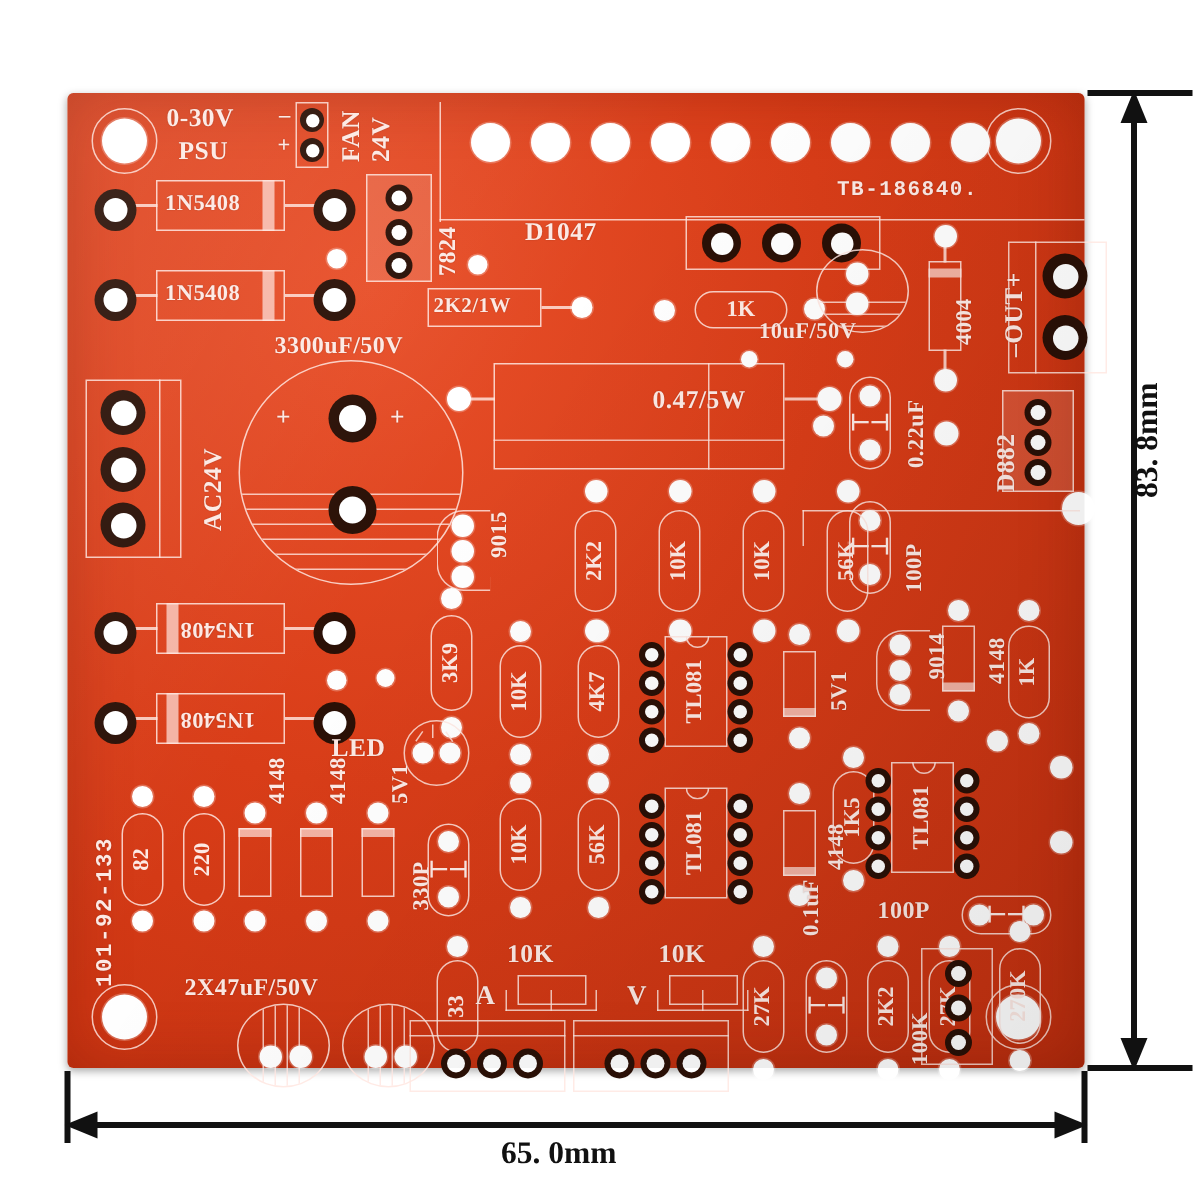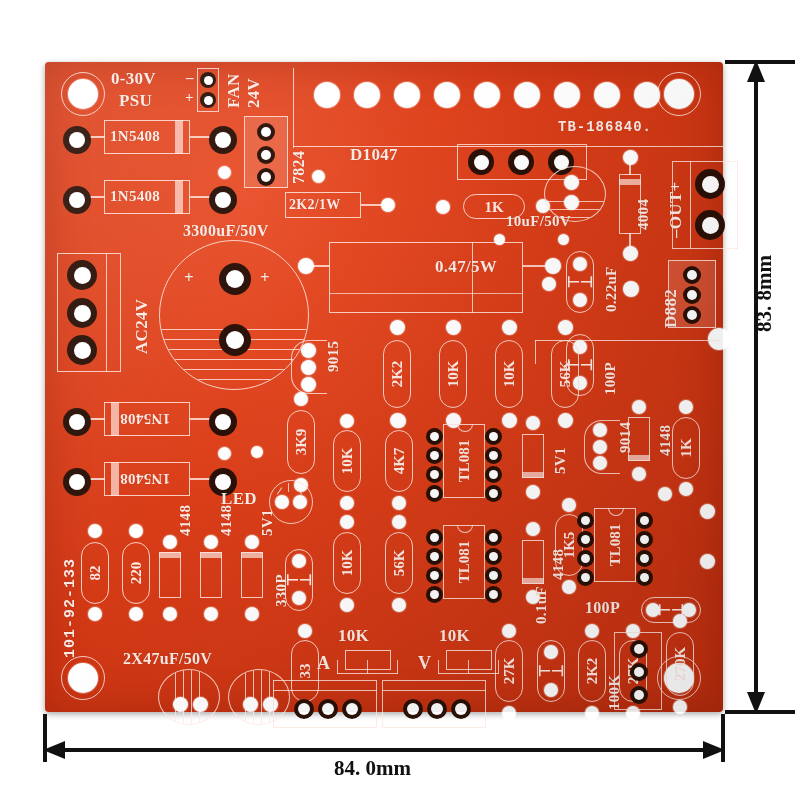--- a/index.html
+++ b/index.html
@@ -678,15 +678,15 @@
   <div class="dimtxt" style="left:752px;top:332px;font-size:21px;transform:rotate(-90deg);transform-origin:0 0;white-space:nowrap;">83. 8mm</div>
 
   <div class="dimline" style="left:43px;top:714px;width:4px;height:48px;"></div>
   <div class="dimline" style="left:721px;top:714px;width:4px;height:48px;"></div>
 
   <svg class="arrowsvg" style="left:43px;top:738px;" width="682" height="24" viewBox="0 0 682 24">
     <line x1="18" y1="12" x2="664" y2="12" stroke="#111" stroke-width="4"></line>
     <polygon points="0,12 22,3 22,21" fill="#111"></polygon>
     <polygon points="682,12 660,3 660,21" fill="#111"></polygon>
   </svg>
-  <div class="dimtxt" style="left:334px;top:756px;font-size:21px;">84. 0mm</div>
+  <div class="dimtxt" style="left:334px;top:756px;font-size:21px;">65. 0mm</div>
 
 </div>
 
 </body></html>

